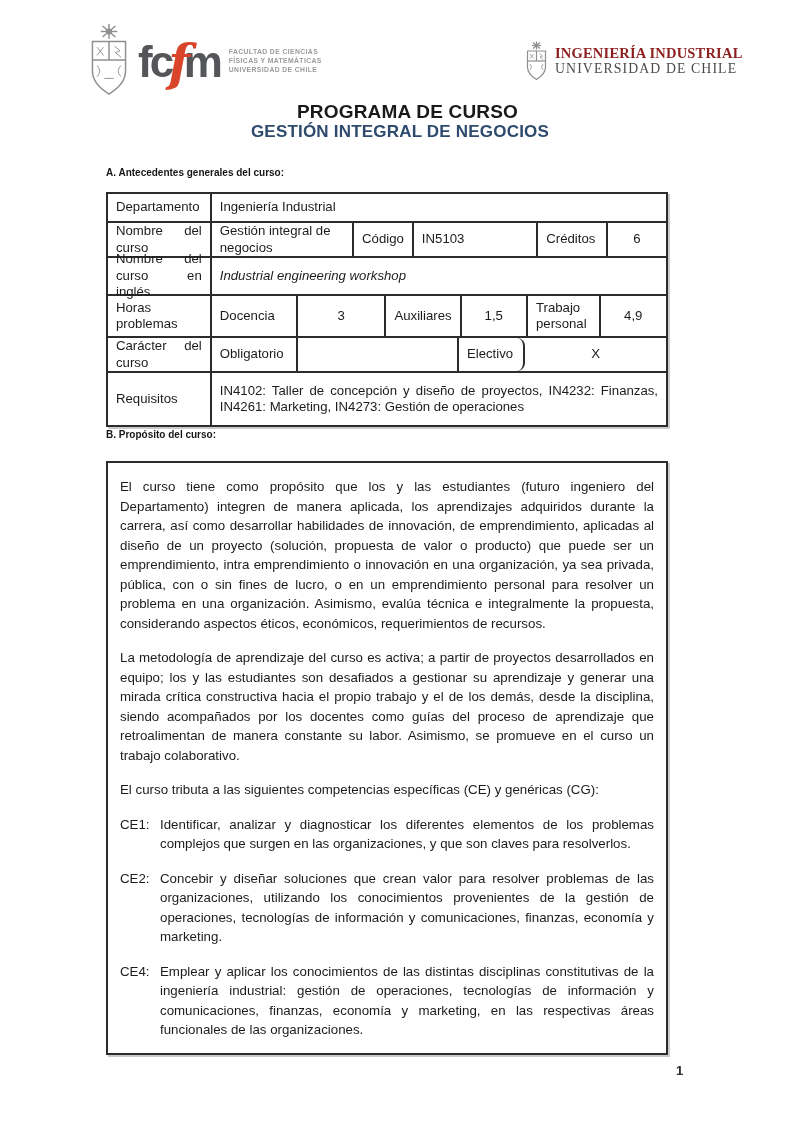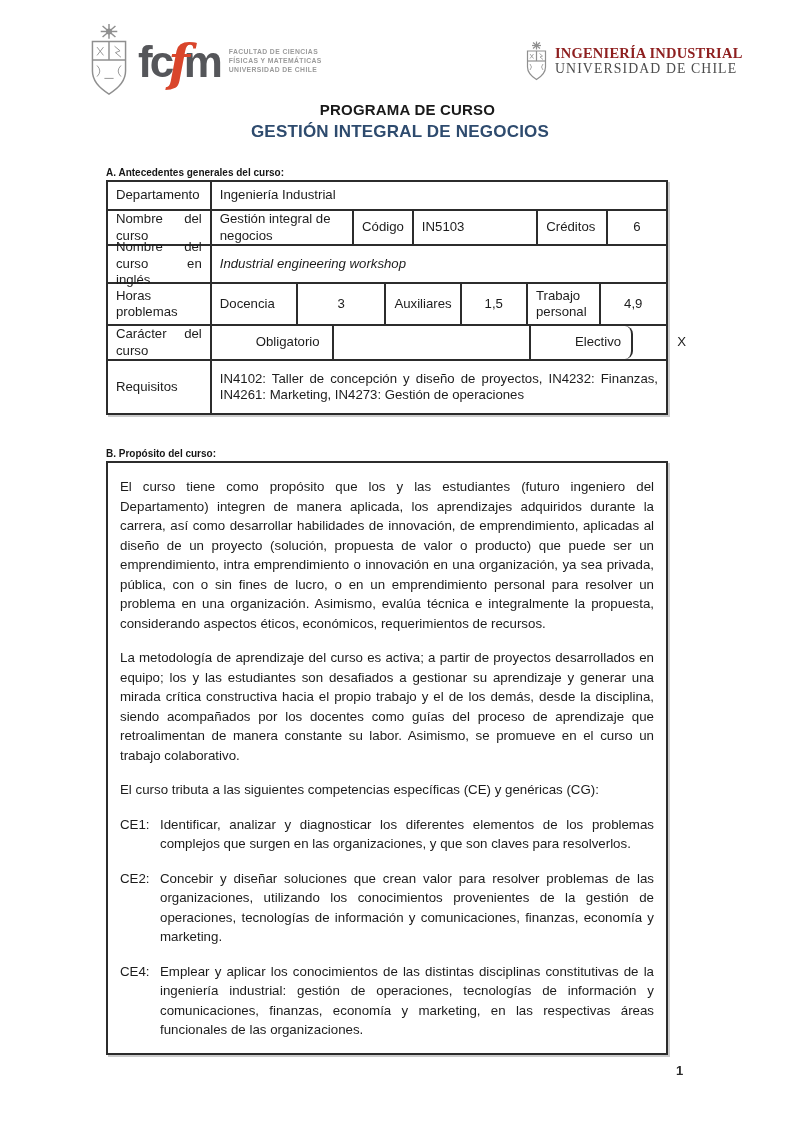--- a/index.html
+++ b/index.html
@@ -13,38 +13,38 @@
                    display:inline-block;margin:0 -3px;position:relative;top:3px;}
   .fcfm-caption{margin-left:9px;font-size:6.8px;line-height:9px;letter-spacing:.4px;color:#9b9b9b;
                 font-weight:bold;}
   .logo-right{position:absolute;left:524px;top:41px;display:flex;align-items:center;}
   .ii-text{margin-left:6px;font-family:"Liberation Serif",serif;line-height:1.12;}
   .ii-line1{font-weight:bold;font-size:14.5px;color:#8e1f1f;letter-spacing:.2px;}
   .ii-line2{font-size:13.8px;color:#4c4c4c;letter-spacing:1.1px;}
 
   
   .title1{position:absolute;left:0;right:0;top:101px;text-align:center;
-          font-weight:bold;font-size:15px;color:#191919;letter-spacing:.2px;padding-left:15px;}
+          font-weight:bold;font-size:19px;color:#191919;letter-spacing:.2px;padding-left:15px;}
   .title2{position:absolute;left:0;right:0;top:122px;text-align:center;
           font-weight:bold;font-size:17px;color:#2e4b6e;letter-spacing:.2px;}
 
   
   .sec-heading{position:absolute;left:106px;font-weight:bold;font-size:10px;color:#161616;}
-  .sec-a{top:167px;} .sec-b{top:448px;}
-
-  
-  .gtable{position:absolute;left:106px;top:180px;width:562px;border:2px solid #2c2c2c;
+  .sec-a{top:167px;} .sec-b{top:429px;}
+
+  
+  .gtable{position:absolute;left:106px;top:192px;width:562px;border:2px solid #2c2c2c;
           box-shadow:2px 2px 0 rgba(140,140,140,.45);background:#fff;box-sizing:border-box;}
   .trow{display:flex;border-bottom:2px solid #2c2c2c;}
   .trow:last-child{border-bottom:none;}
   .tcell{border-right:2px solid #2c2c2c;padding:2px 8px;box-sizing:border-box;
          display:flex;flex-direction:column;justify-content:center;
          font-size:13.2px;line-height:16.5px;color:#1c1c1c;}
   .tcell:last-child{border-right:none;}
-  .r1{height:27px;} .r2{height:33px;} .r3{height:36px;} .r4{height:40px;} .r5{height:33px;gap:36px;} .r6{height:52px;}
+  .r1{height:27px;} .r2{height:33px;} .r3{height:36px;} .r4{height:40px;} .r5{height:33px;} .r6{height:52px;}
   .w-lab{flex:0 0 18.6%;} .w-81{flex:1;}
   .just{text-align:justify;text-justify:inter-word;width:100%;}
   .ctr{text-align:center;}
   .ital{font-style:italic;}
 
   
   .bbox{position:absolute;left:106px;top:461px;width:562px;height:594px;border:2px solid #2c2c2c;
         box-sizing:border-box;padding:14px 12px;background:#fff;
         box-shadow:2px 2px 0 rgba(140,140,140,.45);
         font-size:13.3px;line-height:19.5px;color:#1c1c1c;text-align:justify;overflow:hidden;}

